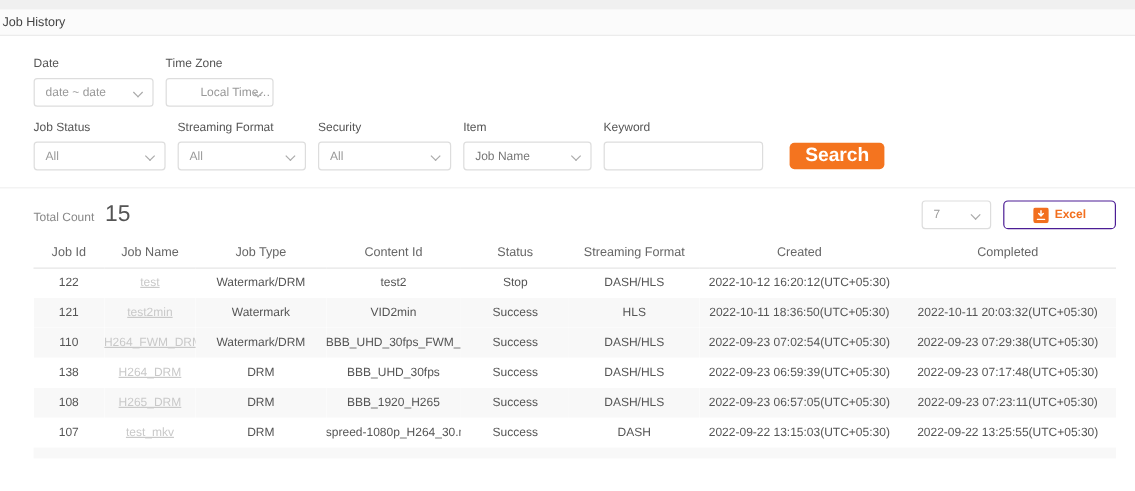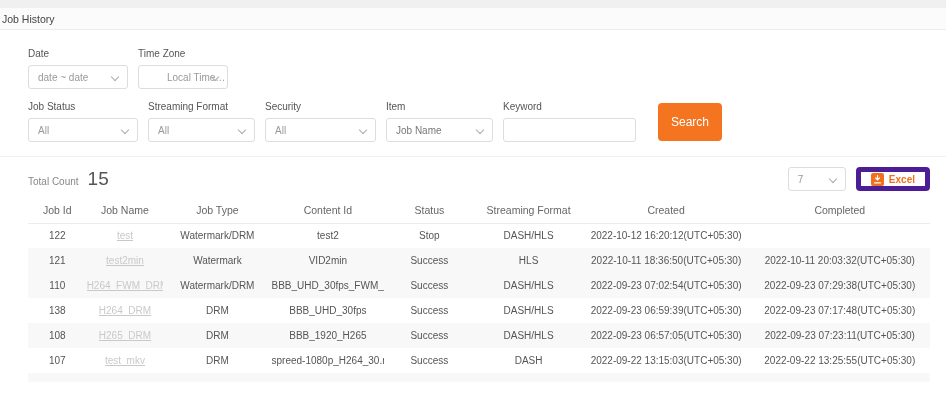--- a/index.html
+++ b/index.html
@@ -35,37 +35,37 @@
   .w-jobstatus { width: 110px; }
   .w-streaming { width: 107px; }
   .w-security { width: 111px; }
   .w-item { width: 107px; color: #777; }
 
   .text-input {
     height: 24px; width: 133px; border: 1px solid #ddd; border-radius: 3px;
     padding: 0 8px; font-size: 10px; color: #555; outline: none;
   }
   .search-btn {
-    height: 38px; padding: 0 13px; margin-left: 12px; margin-bottom: 1px;
+    height: 22px; padding: 0 13px; margin-left: 12px; margin-bottom: 1px;
     background: #f4741f; color: #fff; font-family: "Liberation Sans", sans-serif;
-    font-size: 12px; font-weight: normal; border: none; border-radius: 4px; cursor: pointer;
+    font-size: 16px; font-weight: bold; border: none; border-radius: 4px; cursor: pointer;
   }
 
   .summary-bar {
     display: flex; justify-content: space-between; align-items: center;
     padding: 10px 16px 6px 28px;
   }
   .total-count { display: flex; align-items: baseline; }
   .total-count-label { font-size: 10px; color: #888; }
   .total-count-value { font-size: 19px; color: #555; margin-left: 9px; }
   .right-controls { display: flex; align-items: center; }
   .pagesize { width: 58px; margin-right: 10px; }
   .excel-btn {
-    display: flex; align-items: center; height: 24px; padding: 0 10px;
-    background: #fff; border: 5px solid #4c1d95; border-radius: 4px;
+    display: flex; align-items: center; height: 24px; padding: 0 24px;
+    background: #fff; border: 1px solid #4c1d95; border-radius: 4px;
     color: #f26f1e; font-family: "Liberation Sans", sans-serif;
     font-size: 10px; font-weight: bold; cursor: pointer;
   }
   .excel-btn svg { margin-right: 5px; display: block; }
 
   table {
     width: calc(100% - 44px); margin: 0 16px 0 28px;
     border-collapse: collapse; table-layout: fixed;
   }
   thead th {

